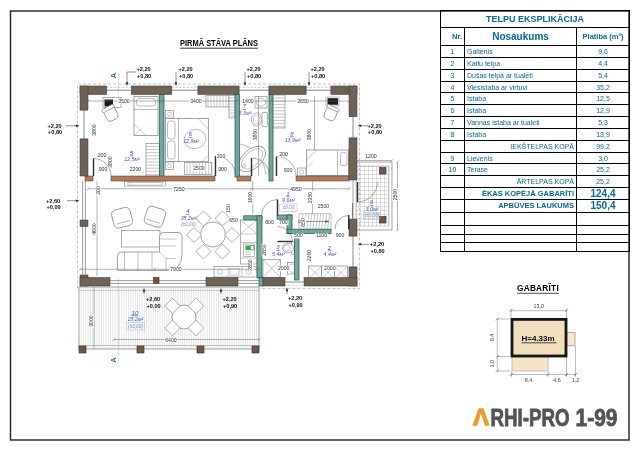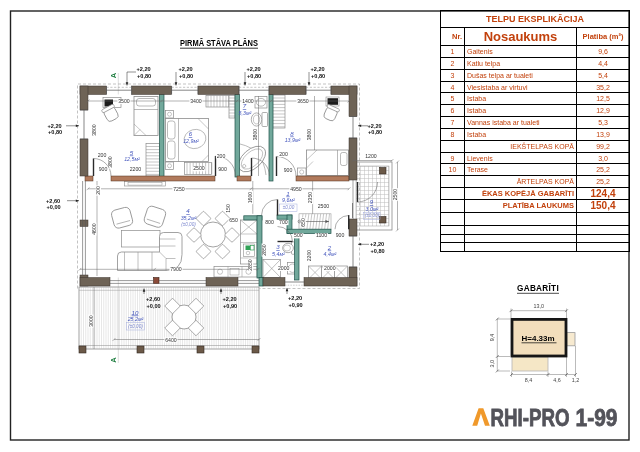--- a/index.html
+++ b/index.html
@@ -1,18 +1,18 @@
 <!DOCTYPE html>
 <html><head>
 <meta charset="utf-8">
 <style>
   html,body{margin:0;padding:0;background:#fff;}
   body{width:640px;height:452px;position:relative;font-family:"Liberation Sans",sans-serif;}
   #page{position:absolute;left:0;top:0;width:640px;height:452px;}
-  table.expl{position:absolute;left:440px;top:10px;width:189px;border-collapse:collapse;table-layout:fixed;font-family:"Liberation Sans",sans-serif;color:#c2410c;padding-left:43px;}
+  table.expl{position:absolute;left:440px;top:10px;width:189px;border-collapse:collapse;table-layout:fixed;font-family:"Liberation Sans",sans-serif;color:#0369a1;padding-left:43px;}
   table.expl td{border:1px solid #000;padding:0 2px;font-size:7px;line-height:1;overflow:hidden;white-space:nowrap;}
 </style>
 </head>
 <body>
 
 <svg id="page" width="640" height="452" viewBox="0 0 640 452">
 
 <rect x="10.5" y="11" width="618.5" height="429" fill="none" stroke="#222" stroke-width="1.4"></rect>
 
 <g font-family="Liberation Sans, sans-serif">
@@ -797,21 +797,21 @@
       <col style="width:24px">
       <col style="width:112px">
       <col style="width:53px">
     </colgroup>
 <tbody>
       <tr>
         <td colspan="3" style="height:16px;text-align:center;font-weight:bold;font-size:9px">TELPU EKSPLIKĀCIJA</td>
       </tr>
 <tr>
         <td style="height:17px;text-align:right;font-weight:bold;font-size:7.5px">Nr.</td>
-        <td style="text-align:center;font-weight:bold;font-size:13px">Nosaukums</td>
+        <td style="text-align:center;font-weight:bold;font-size:10px">Nosaukums</td>
         <td style="text-align:center;font-weight:bold;font-size:7.5px">Platiba (m²)</td>
       </tr>
 <tr>
         <td style="height:11px;text-align:center">1</td>
         <td>Gaitenis</td>
         <td style="text-align:center">9,6</td>
       </tr>
 <tr>
         <td style="height:11px;text-align:center">2</td>
         <td>Katlu telpa</td>
@@ -867,21 +867,21 @@
         <td style="text-align:right">ĀRTELPAS KOPĀ</td>
         <td style="text-align:center">25,2</td>
       </tr>
 <tr>
         <td style="height:11px"></td>
         <td style="text-align:right;font-weight:bold;font-size:7.5px">ĒKAS KOPĒJĀ GABARĪTI</td>
         <td style="text-align:center;font-weight:bold;font-size:10px">124,4</td>
       </tr>
 <tr>
         <td style="height:12px"></td>
-        <td style="text-align:right;font-weight:bold;font-size:7.5px">PLATĪBA LAUKUMS</td>
+        <td style="text-align:right;font-weight:bold;font-size:7.5px">APBŪVES LAUKUMS</td>
         <td style="text-align:center;font-weight:bold;font-size:10px">150,4</td>
       </tr>
 <tr>
         <td style="height:12px"></td>
         <td></td>
         <td></td>
       </tr>
 <tr>
         <td style="height:8px"></td>
         <td></td>

